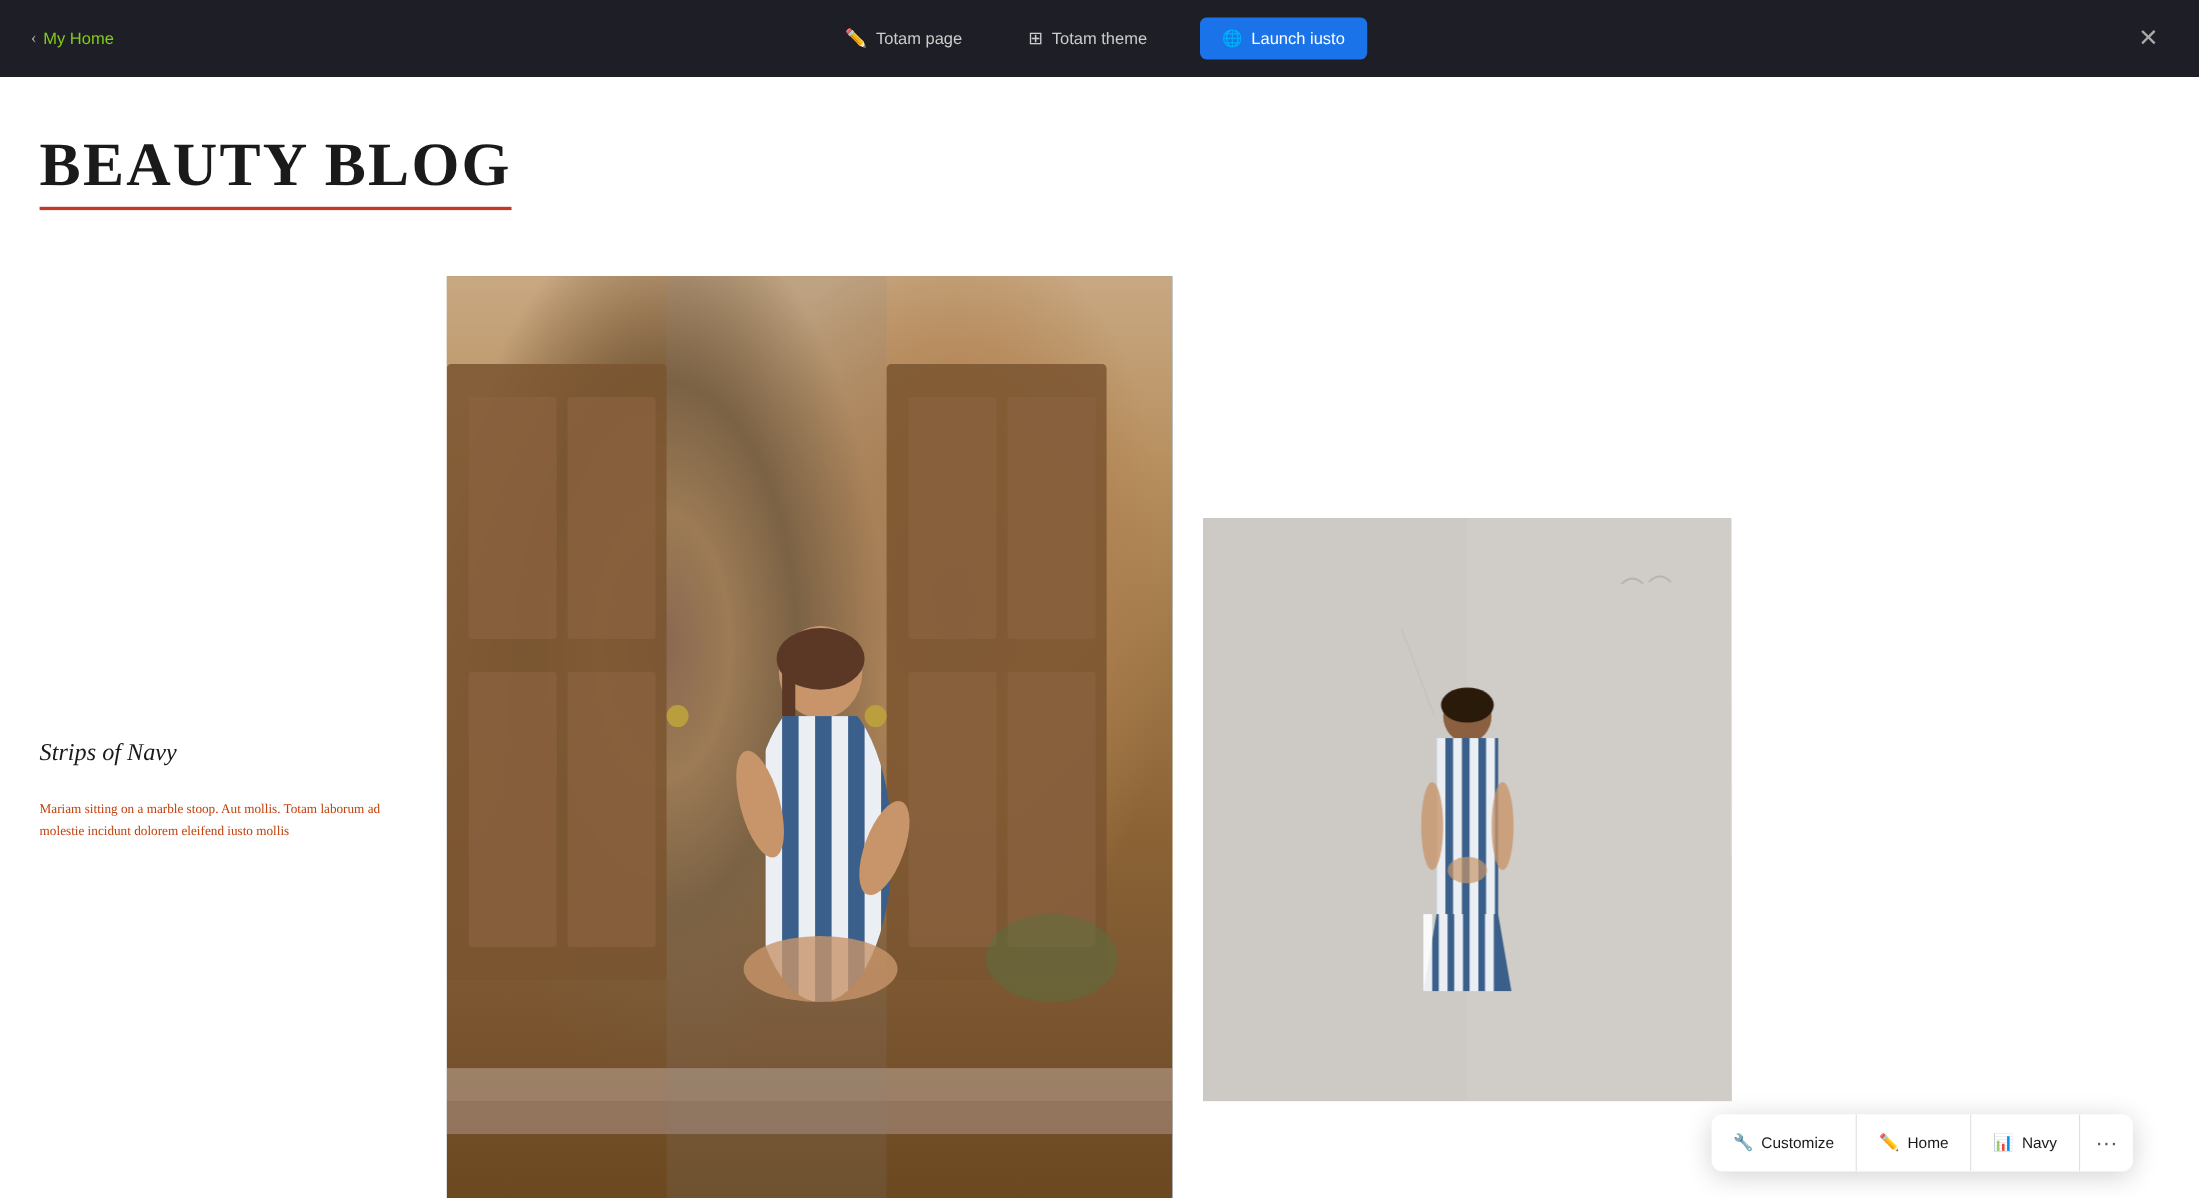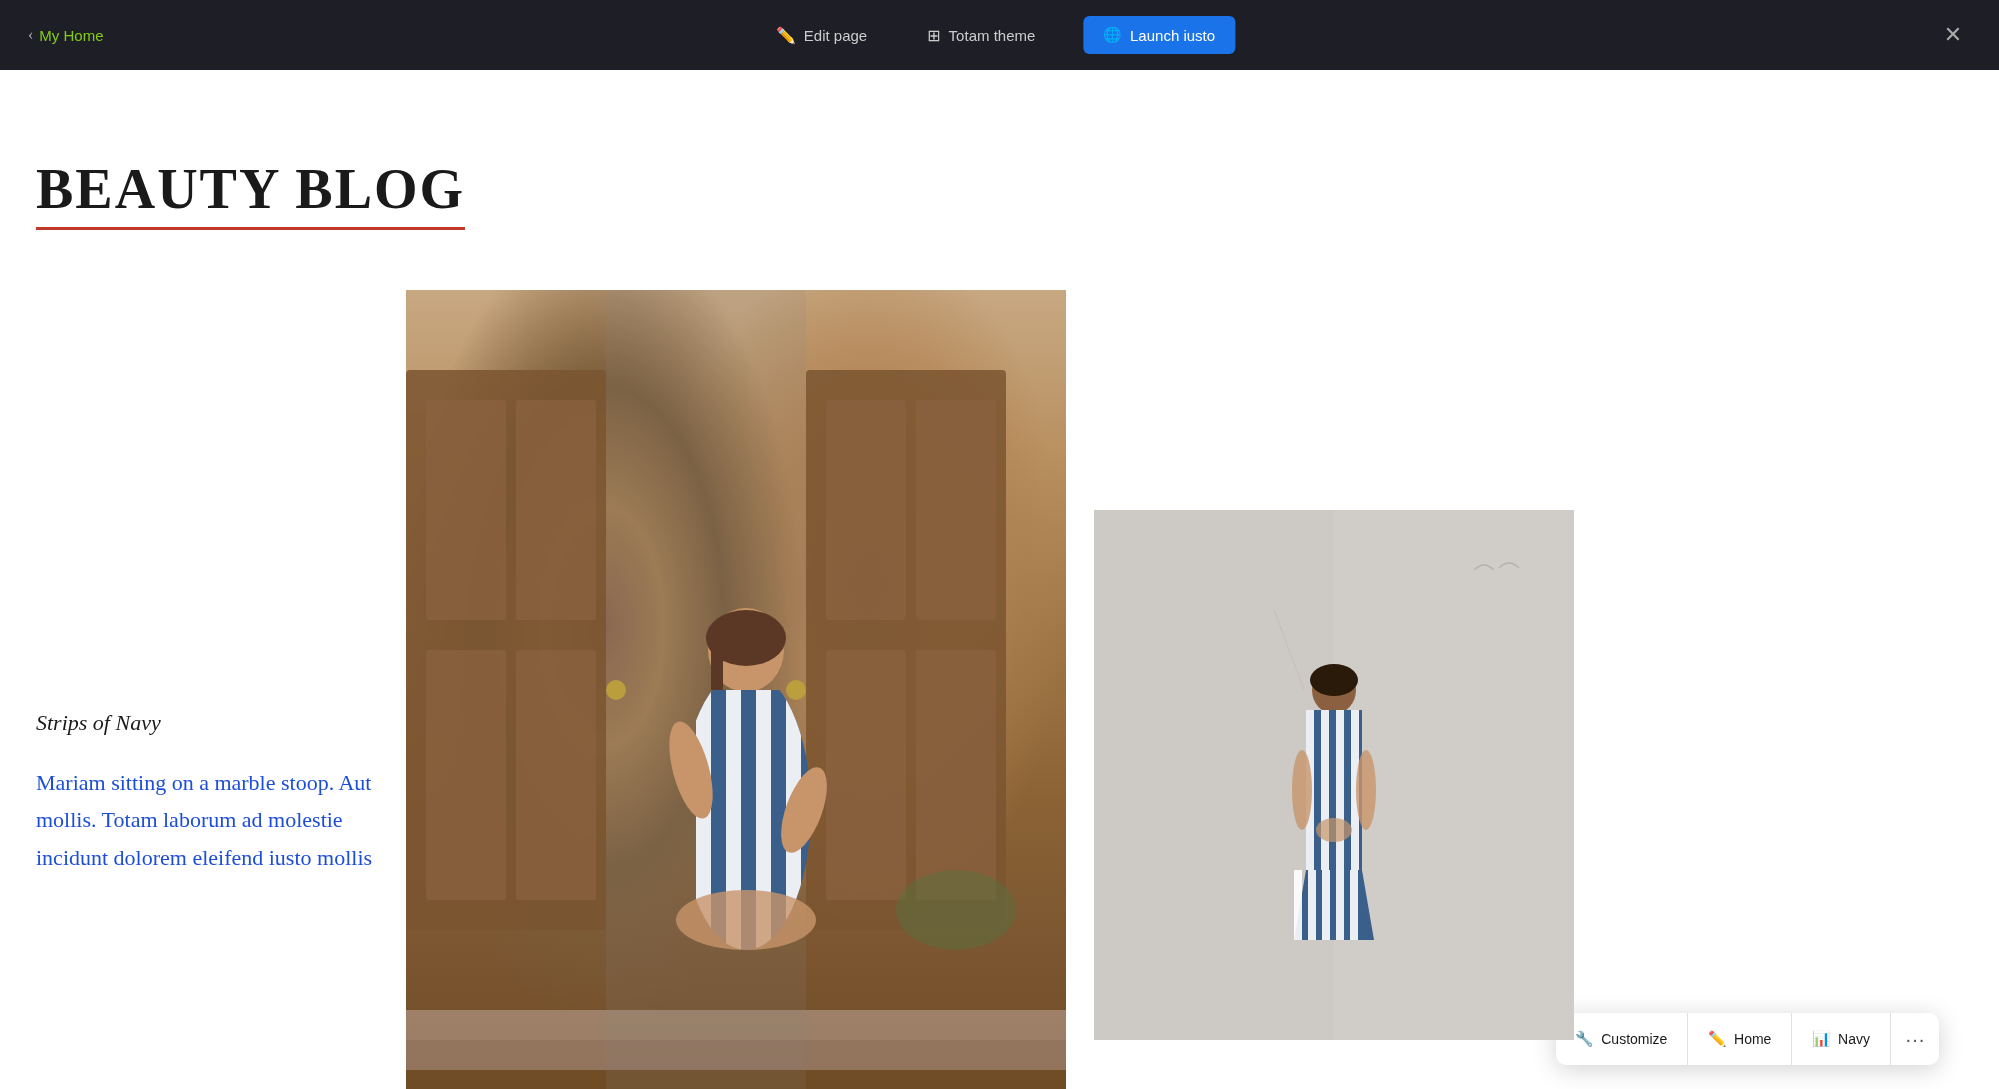--- a/index.html
+++ b/index.html
@@ -113,21 +113,20 @@
       font-family: 'Georgia', serif;
       font-size: 56px;
       font-weight: 700;
       letter-spacing: 2px;
       color: #1a1a1a;
       text-transform: uppercase;
       border-bottom: 3px solid #c0392b;
       display: inline-block;
       padding-bottom: 6px;
       margin-bottom: 60px;
-      margin-top: 39px;
     }
 
     
     .main-layout {
       display: flex;
       align-items: flex-start;
       gap: 0;
       width: 100%;
     }
 
@@ -142,22 +141,22 @@
     .article-subtitle {
       font-family: Georgia, serif;
       font-style: italic;
       font-size: 22px;
       color: #1a1a1a;
       margin-bottom: 28px;
     }
 
     .article-body {
       font-family: Georgia, serif;
-      font-size: 22px;
-      color: #1d4ed8;
+      font-size: 12px;
+      color: #c2410c;
       line-height: 1.7;
     }
 
     
     .center-image-wrap {
       width: 660px;
       flex-shrink: 0;
       position: relative;
       overflow: hidden;
     }
@@ -270,21 +269,21 @@
 
 <nav class="topbar">
   <div class="topbar-left">
     <span class="chevron-left-icon">‹</span>
     <span class="topbar-left-label">My Home</span>
   </div>
 
   <div class="topbar-center">
     <button class="topbar-btn">
       <span class="topbar-btn-icon">✏️</span>
-      <span>Edit page</span>
+      <span>Totam page</span>
     </button>
     <button class="topbar-btn">
       <span class="topbar-btn-icon">⊞</span>
       <span>Totam theme</span>
     </button>
     <button class="launch-btn">
       <span>🌐</span>
       <span>Launch iusto</span>
     </button>
   </div>

